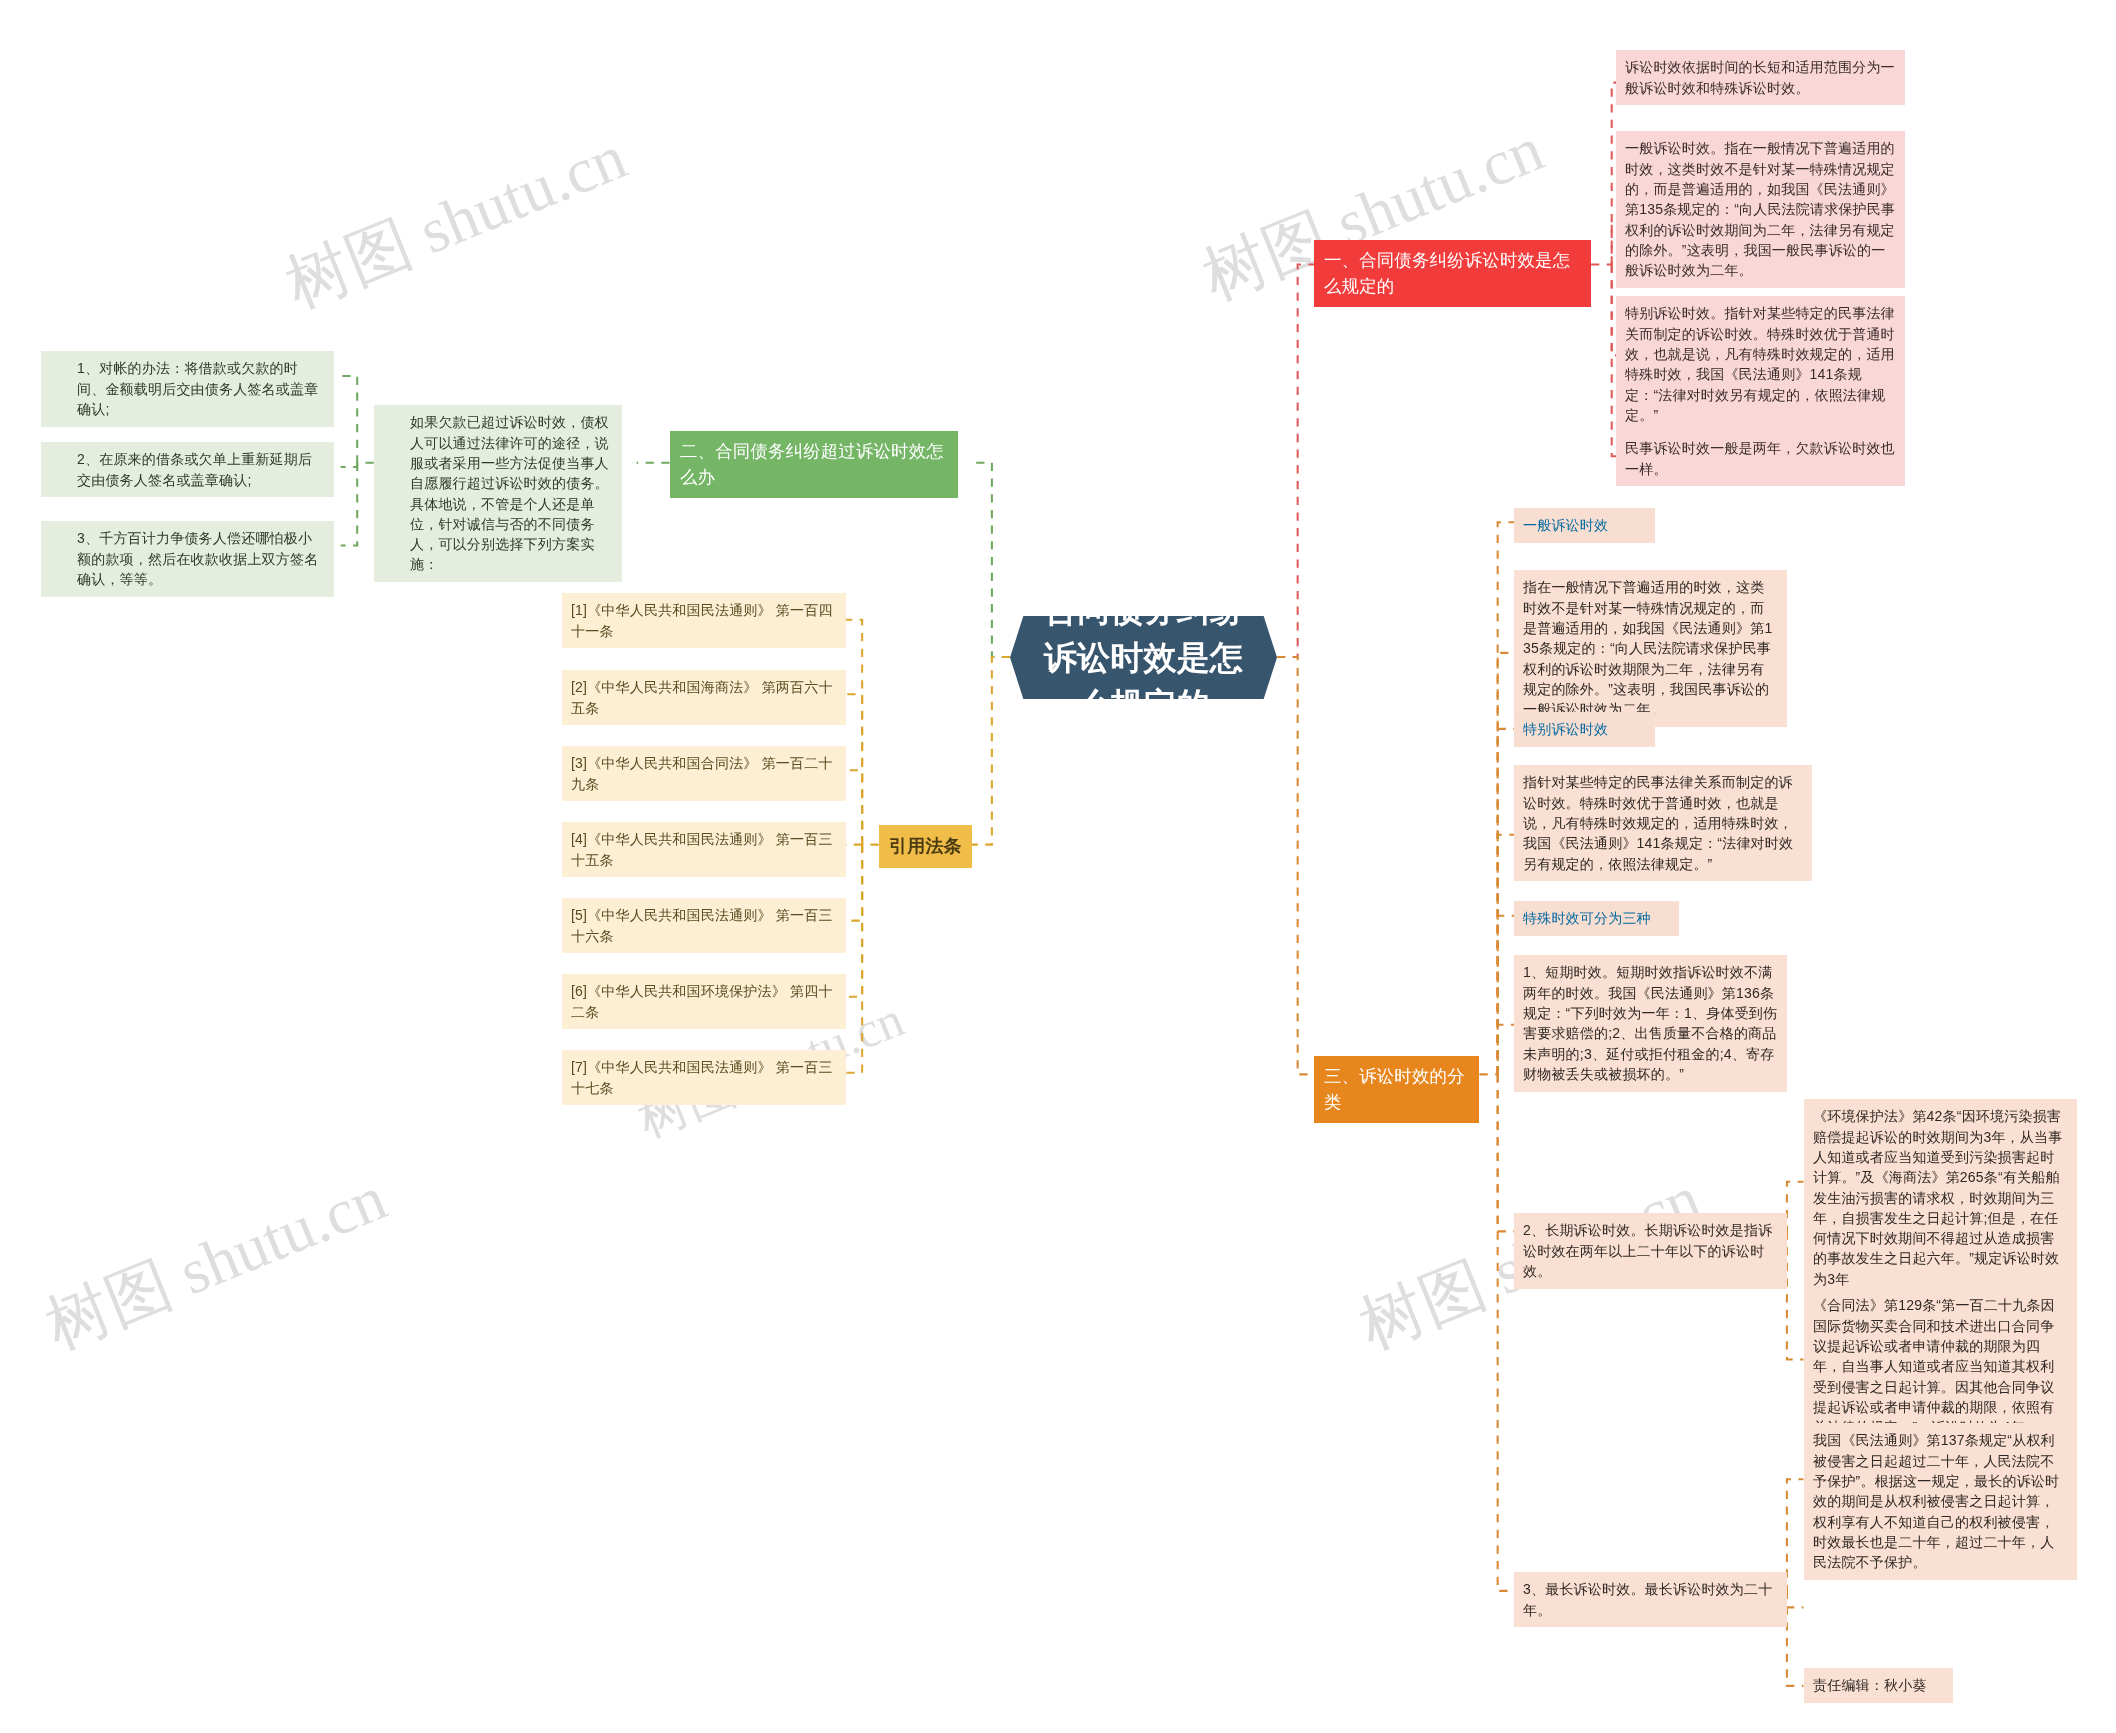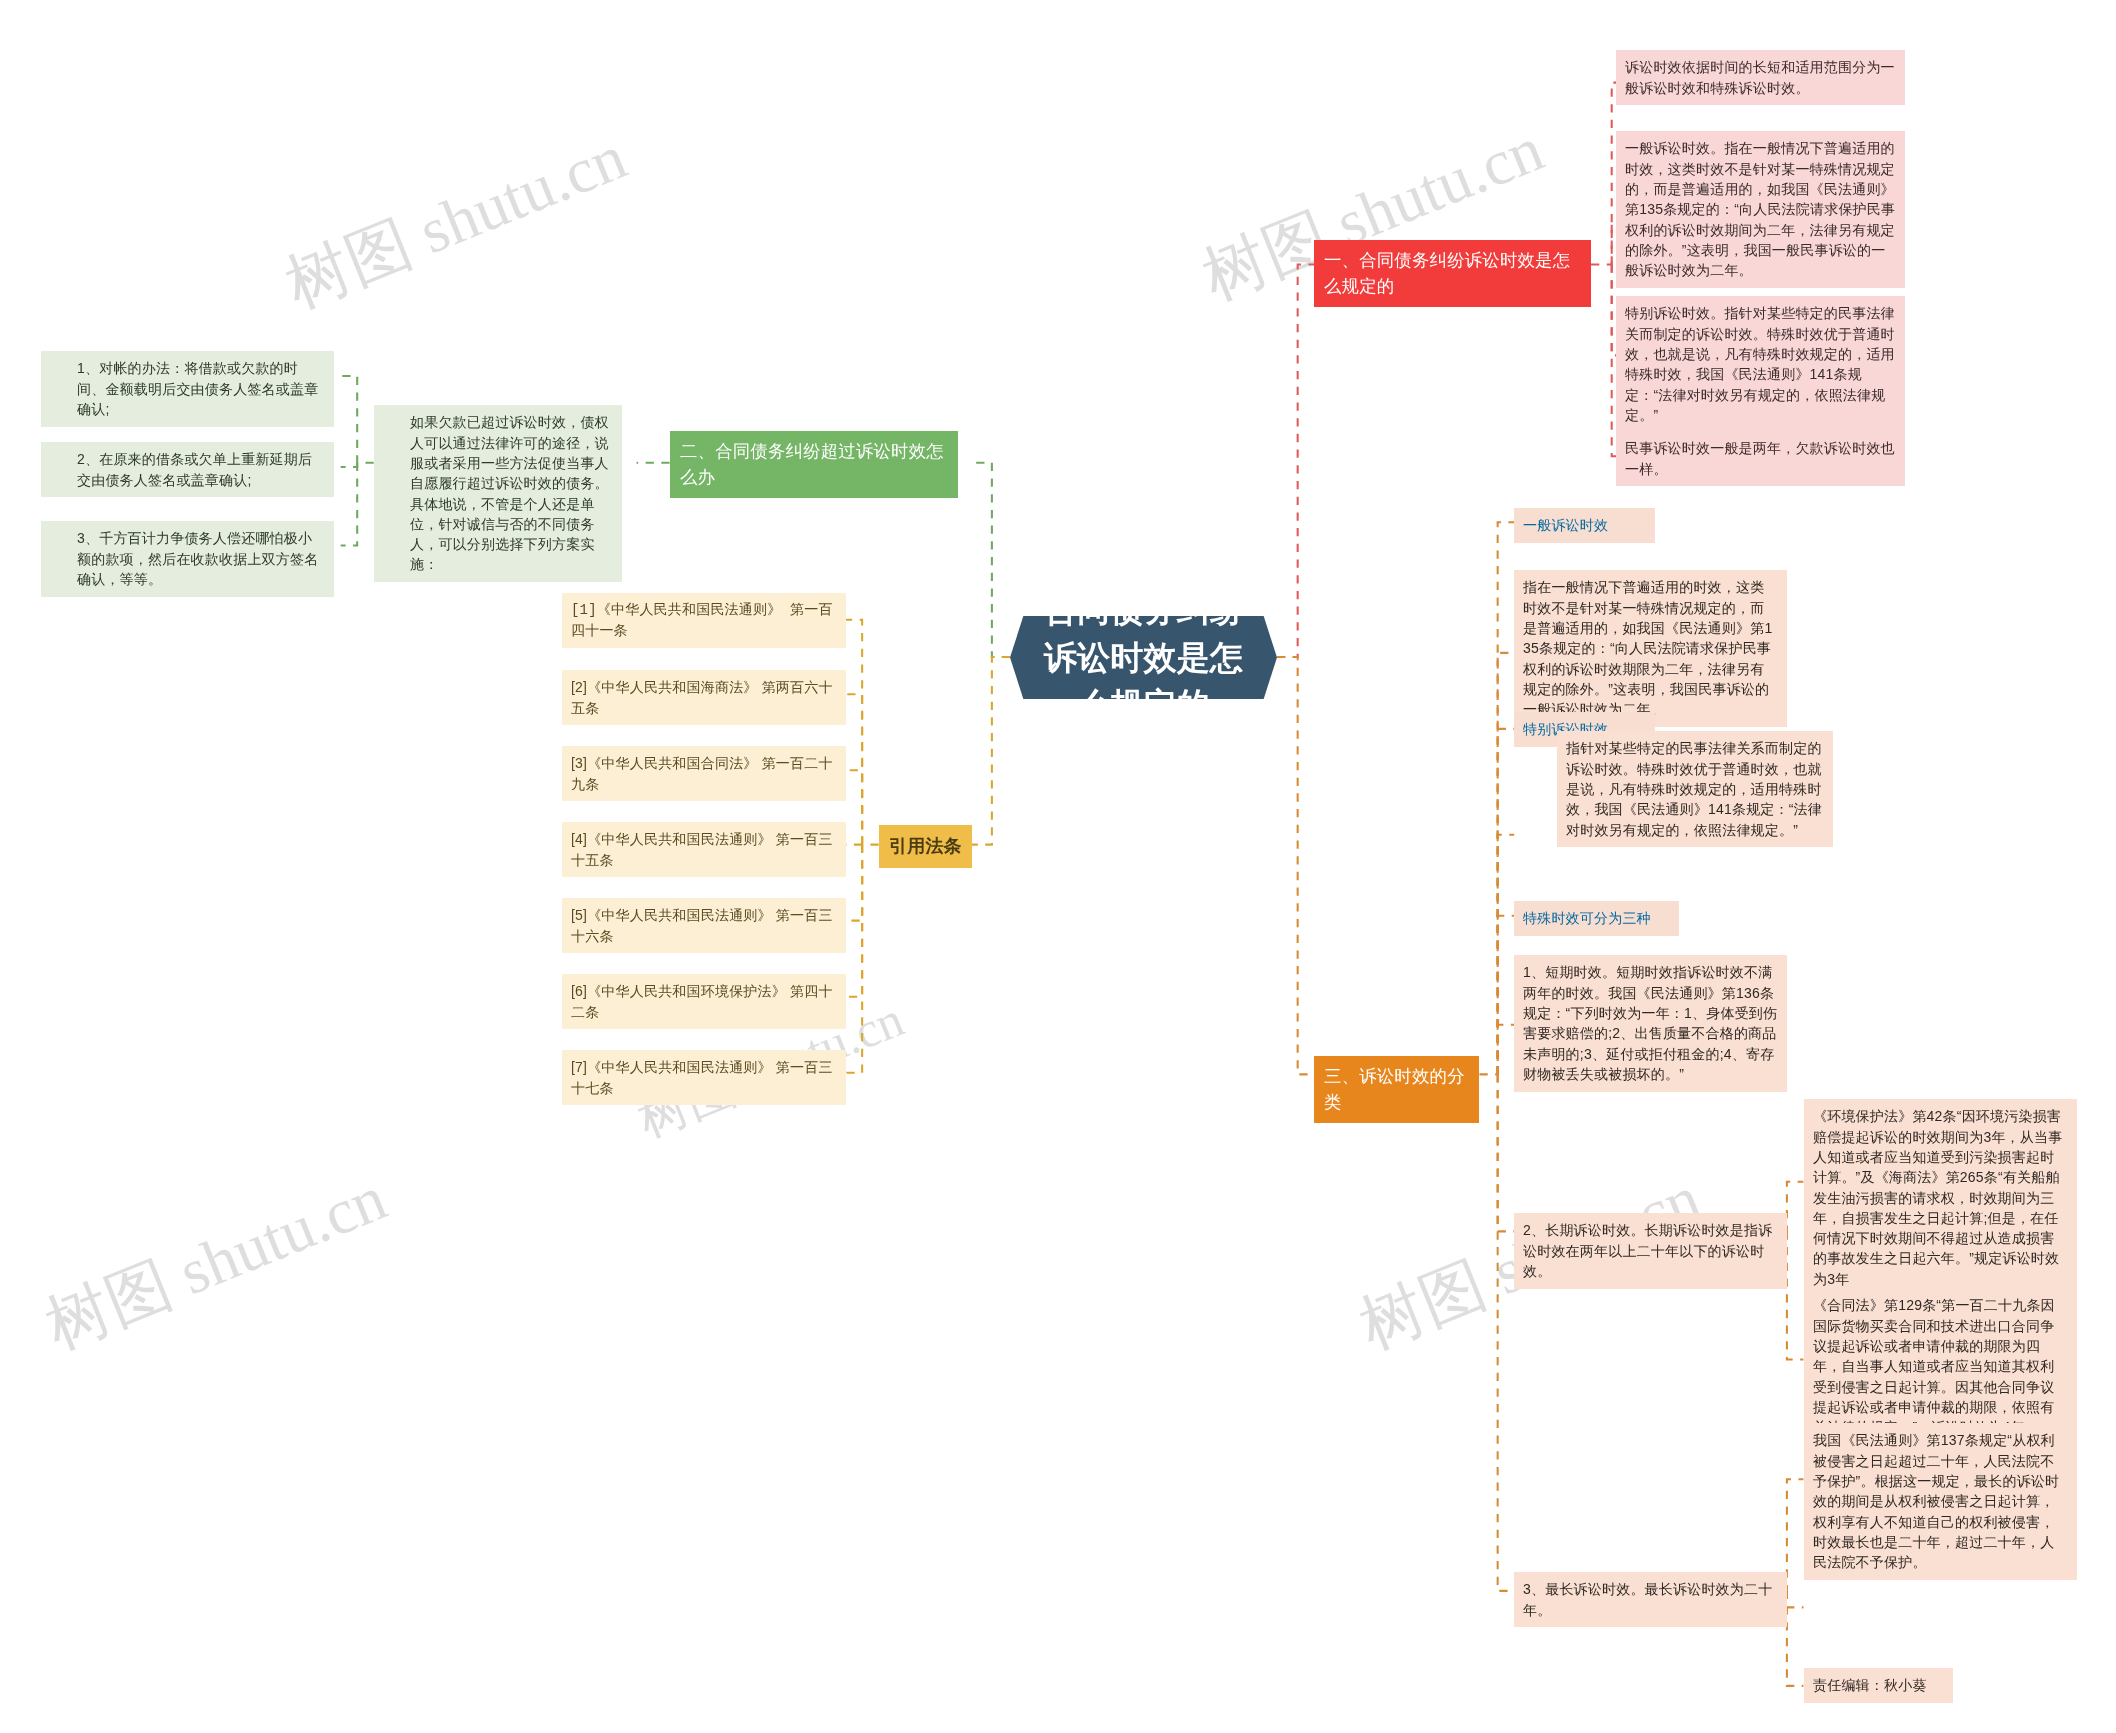--- a/index.html
+++ b/index.html
@@ -141,35 +141,35 @@
   <div class="node lvl1 green" style="left:670px;top:431px;width:288px;">二、合同债务纠纷超过诉讼时效怎么办</div>
 
   <div class="node leaf greenbox" style="left:374px;top:405px;width:248px;">如果欠款已超过诉讼时效，债权人可以通过法律许可的途径，说服或者采用一些方法促使当事人自愿履行超过诉讼时效的债务。具体地说，不管是个人还是单位，针对诚信与否的不同债务人，可以分别选择下列方案实施：</div>
 
   <div class="node leaf greenbox" style="left:41px;top:351px;width:293px;">1、对帐的办法：将借款或欠款的时间、金额载明后交由债务人签名或盖章确认;</div>
   <div class="node leaf greenbox" style="left:41px;top:442px;width:293px;">2、在原来的借条或欠单上重新延期后交由债务人签名或盖章确认;</div>
   <div class="node leaf greenbox" style="left:41px;top:521px;width:293px;">3、千方百计力争债务人偿还哪怕极小额的款项，然后在收款收据上双方签名确认，等等。</div>
 
   <div class="node lvl1 yellow" style="left:879px;top:825px;width:93px;">引用法条</div>
 
-  <div class="node leaf cream" style="left:562px;top:593px;width:284px;font-family:Liberation Mono, monospace;">[1]《中华人民共和国民法通则》 第一百四十一条</div>
+  <div class="node leaf cream" style="left:562px;top:593px;width:284px;">[1]《中华人民共和国民法通则》 第一百四十一条</div>
   <div class="node leaf cream" style="left:562px;top:670px;width:284px;">[2]《中华人民共和国海商法》 第两百六十五条</div>
   <div class="node leaf cream" style="left:562px;top:746px;width:284px;">[3]《中华人民共和国合同法》 第一百二十九条</div>
   <div class="node leaf cream" style="left:562px;top:822px;width:284px;">[4]《中华人民共和国民法通则》 第一百三十五条</div>
   <div class="node leaf cream" style="left:562px;top:898px;width:284px;">[5]《中华人民共和国民法通则》 第一百三十六条</div>
   <div class="node leaf cream" style="left:562px;top:974px;width:284px;">[6]《中华人民共和国环境保护法》 第四十二条</div>
   <div class="node leaf cream" style="left:562px;top:1050px;width:284px;">[7]《中华人民共和国民法通则》 第一百三十七条</div>
 
   <div class="node lvl1 orange" style="left:1314px;top:1056px;width:165px;">三、诉讼时效的分类</div>
 
   <div class="node leaf peach-lt" style="left:1514px;top:508px;width:141px;">一般诉讼时效</div>
   <div class="node leaf peach" style="left:1514px;top:570px;width:273px;">指在一般情况下普遍适用的时效，这类时效不是针对某一特殊情况规定的，而是普遍适用的，如我国《民法通则》第135条规定的：“向人民法院请求保护民事权利的诉讼时效期限为二年，法律另有规定的除外。”这表明，我国民事诉讼的一般诉讼时效为二年。</div>
 
   <div class="node leaf peach-lt" style="left:1514px;top:712px;width:141px;">特别诉讼时效</div>
-  <div class="node leaf peach" style="left:1514px;top:731px;width:276px;margin-left:43px;">指针对某些特定的民事法律关系而制定的诉讼时效。特殊时效优于普通时效，也就是说，凡有特殊时效规定的，适用特殊时效，我国《民法通则》141条规定：“法律对时效另有规定的，依照法律规定。”</div>
+  <div class="node leaf peach" style="left:1514px;top:765px;width:298px;">指针对某些特定的民事法律关系而制定的诉讼时效。特殊时效优于普通时效，也就是说，凡有特殊时效规定的，适用特殊时效，我国《民法通则》141条规定：“法律对时效另有规定的，依照法律规定。”</div>
 
   <div class="node leaf peach-lt" style="left:1514px;top:901px;width:165px;">特殊时效可分为三种</div>
 
   <div class="node leaf peach" style="left:1514px;top:955px;width:273px;">1、短期时效。短期时效指诉讼时效不满两年的时效。我国《民法通则》第136条规定：“下列时效为一年：1、身体受到伤害要求赔偿的;2、出售质量不合格的商品未声明的;3、延付或拒付租金的;4、寄存财物被丢失或被损坏的。”</div>
 
   <div class="node leaf peach" style="left:1514px;top:1213px;width:273px;">2、长期诉讼时效。长期诉讼时效是指诉讼时效在两年以上二十年以下的诉讼时效。</div>
 
   <div class="node leaf peach" style="left:1804px;top:1099px;width:273px;">《环境保护法》第42条“因环境污染损害赔偿提起诉讼的时效期间为3年，从当事人知道或者应当知道受到污染损害起时计算。”及《海商法》第265条“有关船舶发生油污损害的请求权，时效期间为三年，自损害发生之日起计算;但是，在任何情况下时效期间不得超过从造成损害的事故发生之日起六年。”规定诉讼时效为3年</div>
   <div class="node leaf peach" style="left:1804px;top:1288px;width:273px;">《合同法》第129条“第一百二十九条因国际货物买卖合同和技术进出口合同争议提起诉讼或者申请仲裁的期限为四年，自当事人知道或者应当知道其权利受到侵害之日起计算。因其他合同争议提起诉讼或者申请仲裁的期限，依照有关法律的规定。”，诉讼时效为4年。</div>
 

